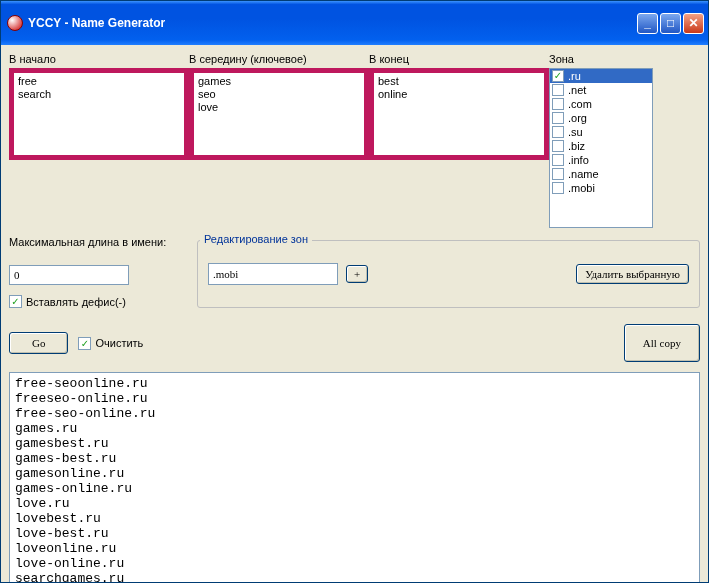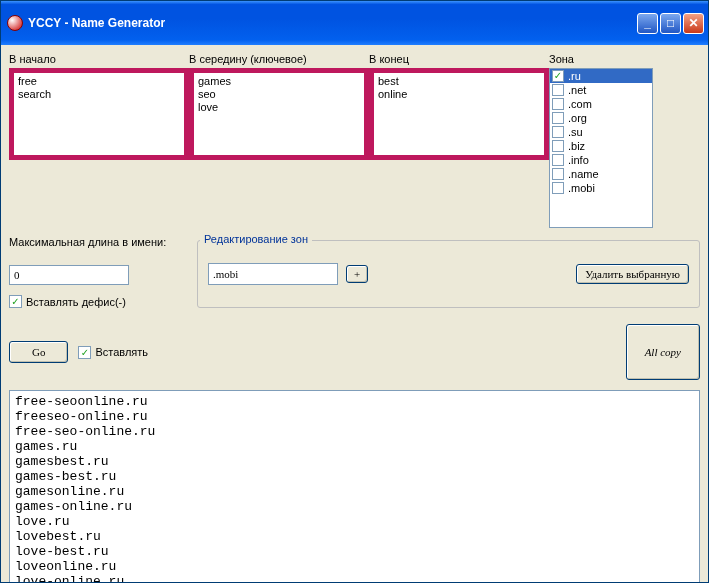--- a/index.html
+++ b/index.html
@@ -164,21 +164,21 @@
   border: 1px solid #003c74;
   border-radius: 3px;
   padding: 3px 8px;
   font-family: Tahoma;
   font-size: 11px;
   cursor: pointer;
   box-shadow: inset 1px 1px 0 #fff, inset -1px -1px 0 #c0c0b0;
 }
 .btn-small { padding: 2px 7px; }
 .btn-go { padding: 4px 22px; }
-.btn-allcopy { padding: 21px 18px; font-style: italic; }
+.btn-allcopy { padding: 12px 18px; }
 .action-row {
   display: flex;
   align-items: center;
   margin-top: 16px;
   gap: 10px;
 }
 .action-row .spacer { flex: 1; }
 .clear-check {
   display: flex;
   align-items: center;
@@ -299,21 +299,21 @@
         <div style="flex:1"></div>
         <button class="btn">Удалить выбранную</button>
       </div>
     </div>
   </div>
 
   <div class="action-row">
     <button class="btn btn-go">Go</button>
     <div class="clear-check">
       <span class="hyphen-check">✓</span>
-      <span>Вставлять</span>
+      <span>Очистить</span>
     </div>
     <div class="spacer"></div>
     <button class="btn btn-allcopy">All copy</button>
   </div>
 
   <div class="output-area">free-seoonline.ru
 freeseo-online.ru
 free-seo-online.ru
 games.ru
 gamesbest.ru

